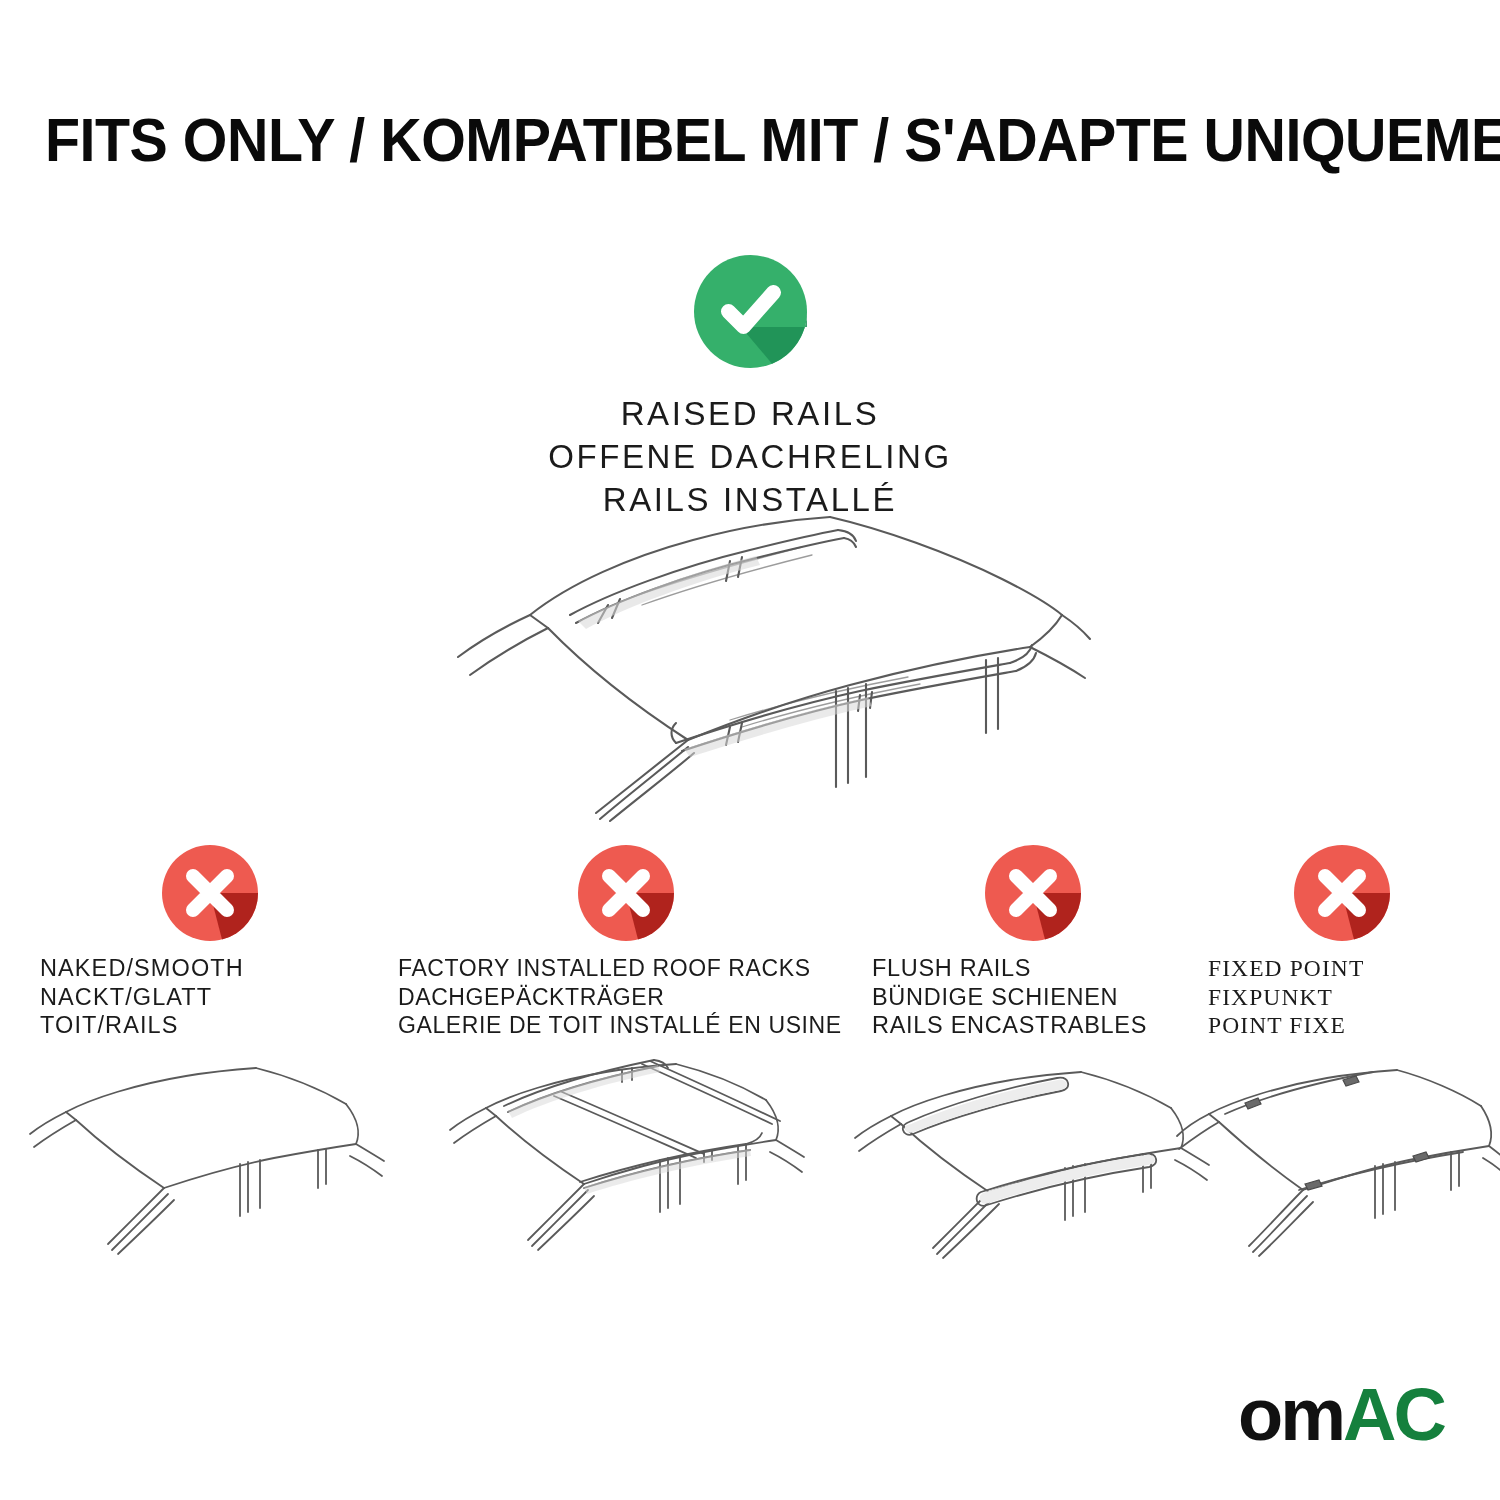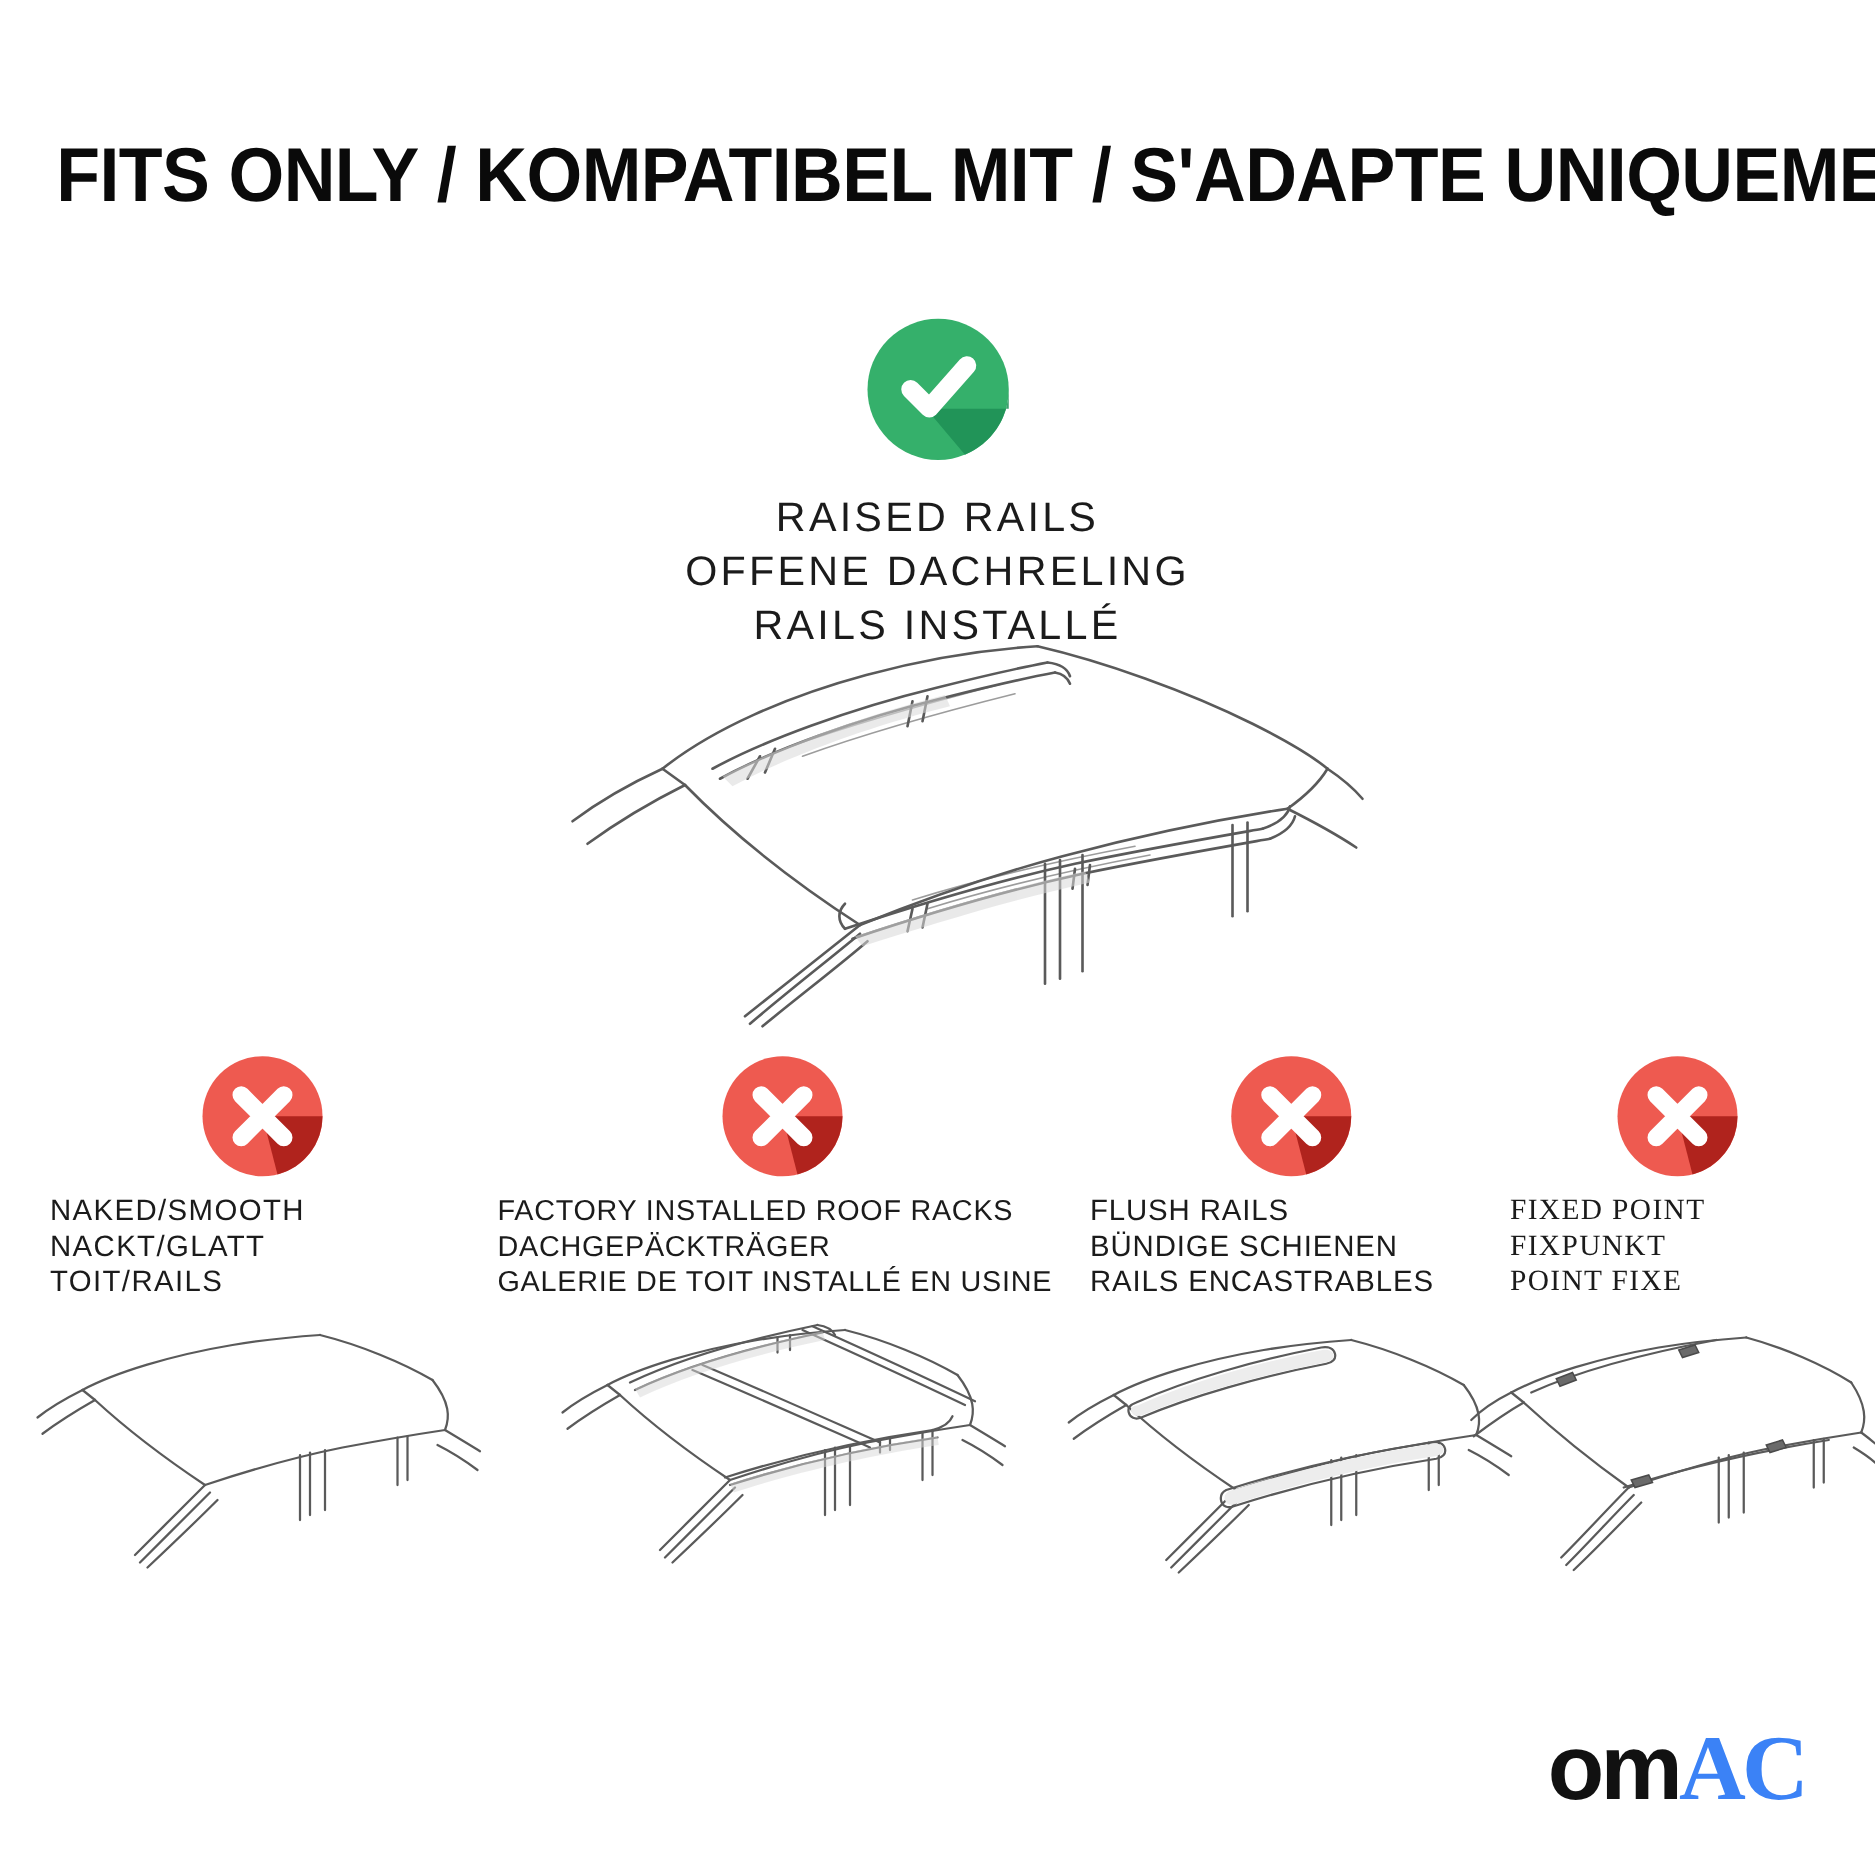--- a/index.html
+++ b/index.html
@@ -119,21 +119,21 @@
     right: 56px;
     bottom: 48px;
     font-family: "Liberation Sans Narrow", "Liberation Sans", sans-serif;
     font-weight: 700;
     font-size: 74px;
     line-height: 74px;
     letter-spacing: -3px;
     white-space: nowrap;
   }
   .logo .lg-dark { color: #111111; }
-  .logo .lg-red  { color: #3b82f6; font-family: Liberation Serif, serif; }
+  .logo .lg-red  { color: #15803d; }
 
   svg { display: block; overflow: visible; }
 </style>
 </head>
 <body>
 
 <div class="title">FITS ONLY / KOMPATIBEL MIT / S'ADAPTE UNIQUEMENT</div>
 
 <div class="allowed-block">
 

